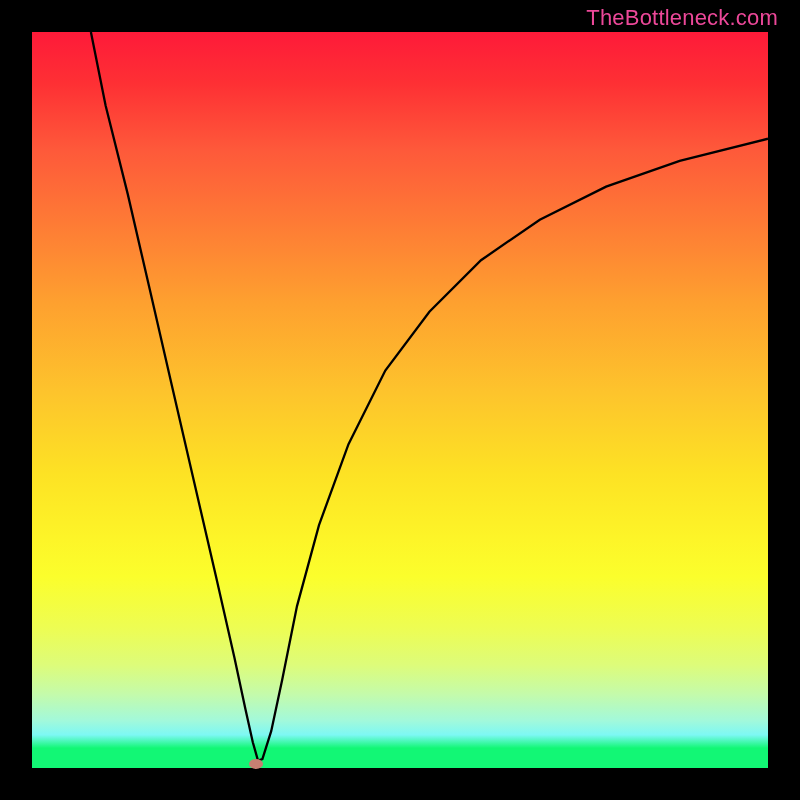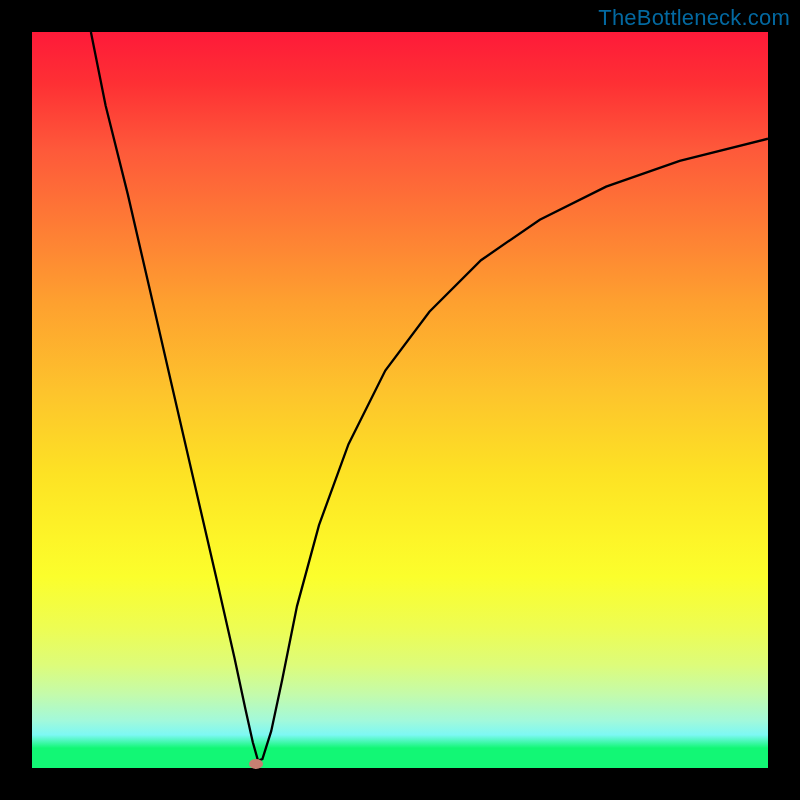--- a/index.html
+++ b/index.html
@@ -51,22 +51,22 @@
     position: absolute;
     width: 14px;
     height: 10px;
     border-radius: 50%;
     background: #c67f72;
     transform: translate(-50%, -50%);
   }
   .watermark {
     position: absolute;
     top: 5px;
-    right: 10px;
-    color: #0369a1;
+    right: 22px;
+    color: #ec4899;
     font-family: Arial, Helvetica, sans-serif;
     font-size: 22px;
     letter-spacing: 0.2px;
   }
 </style>
 </head>
 <body>
 
 <div class="frame">
   <div class="plot-area">

